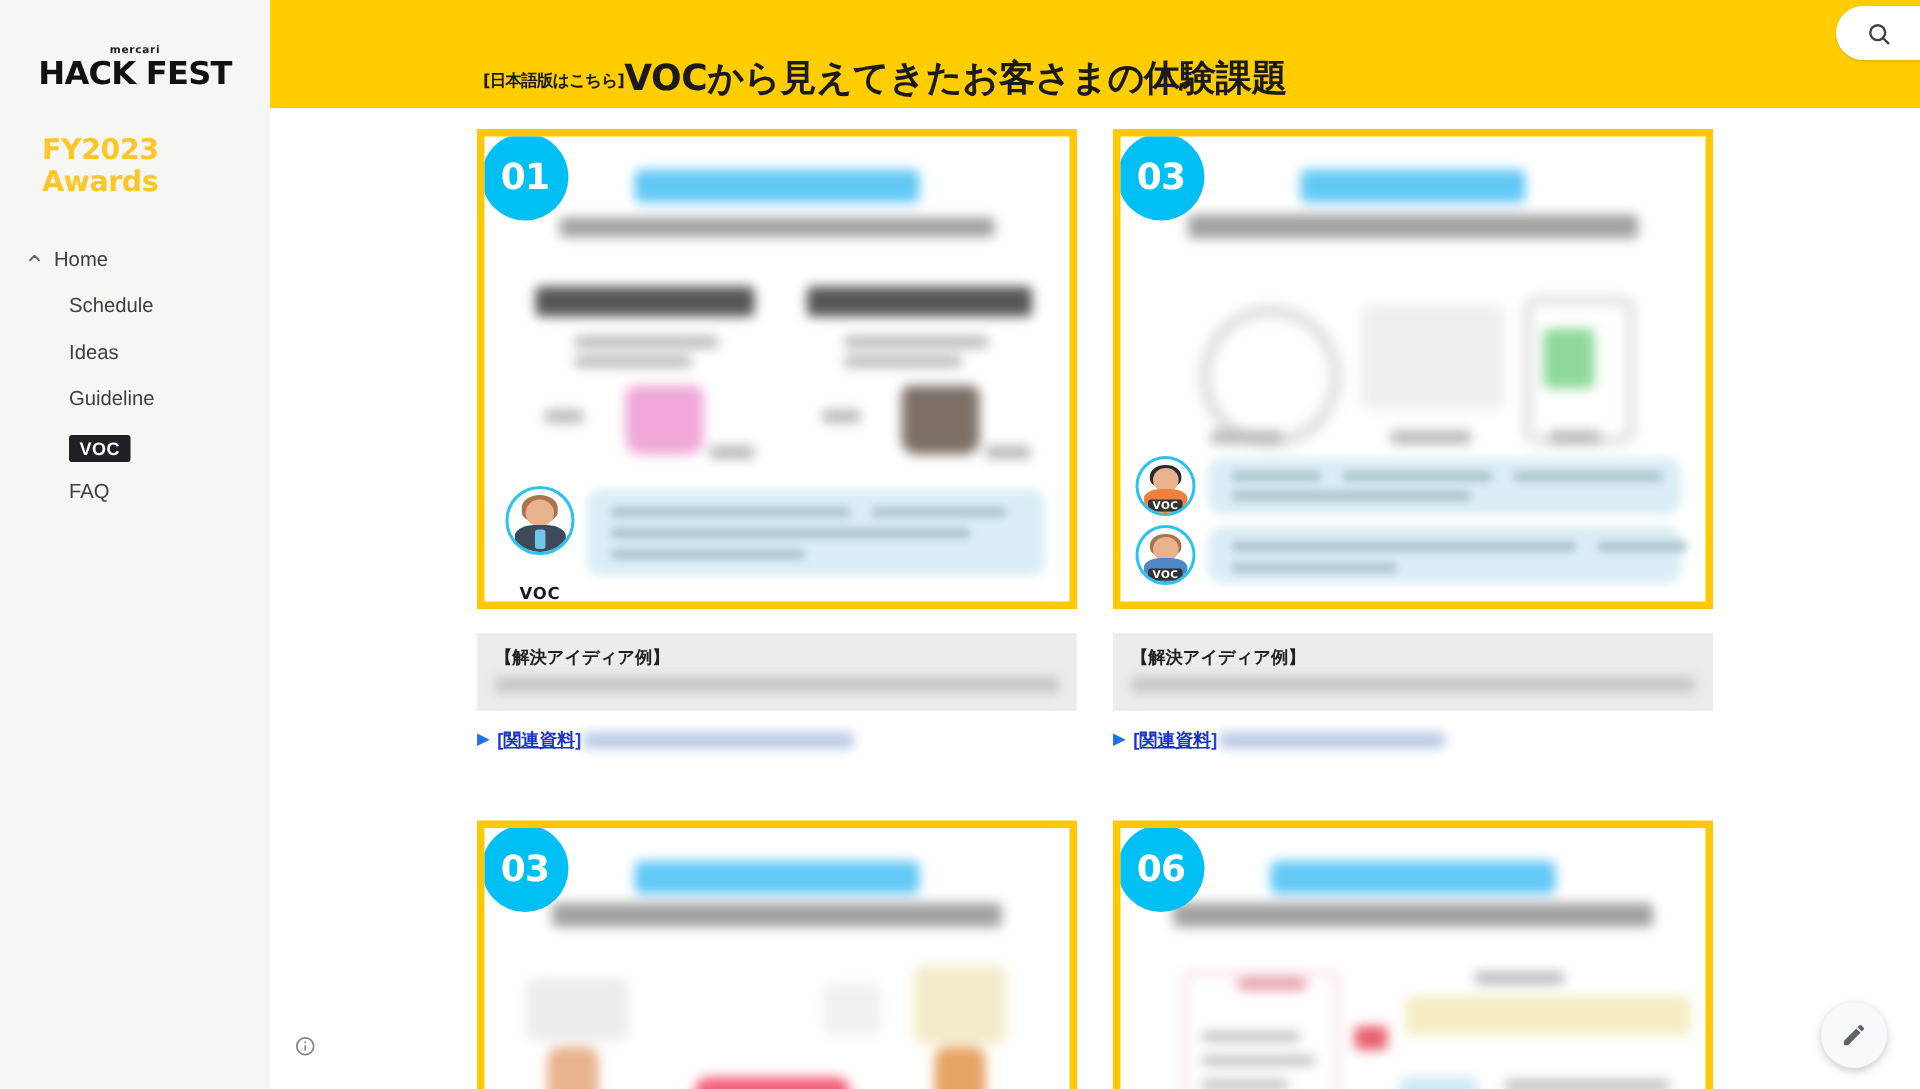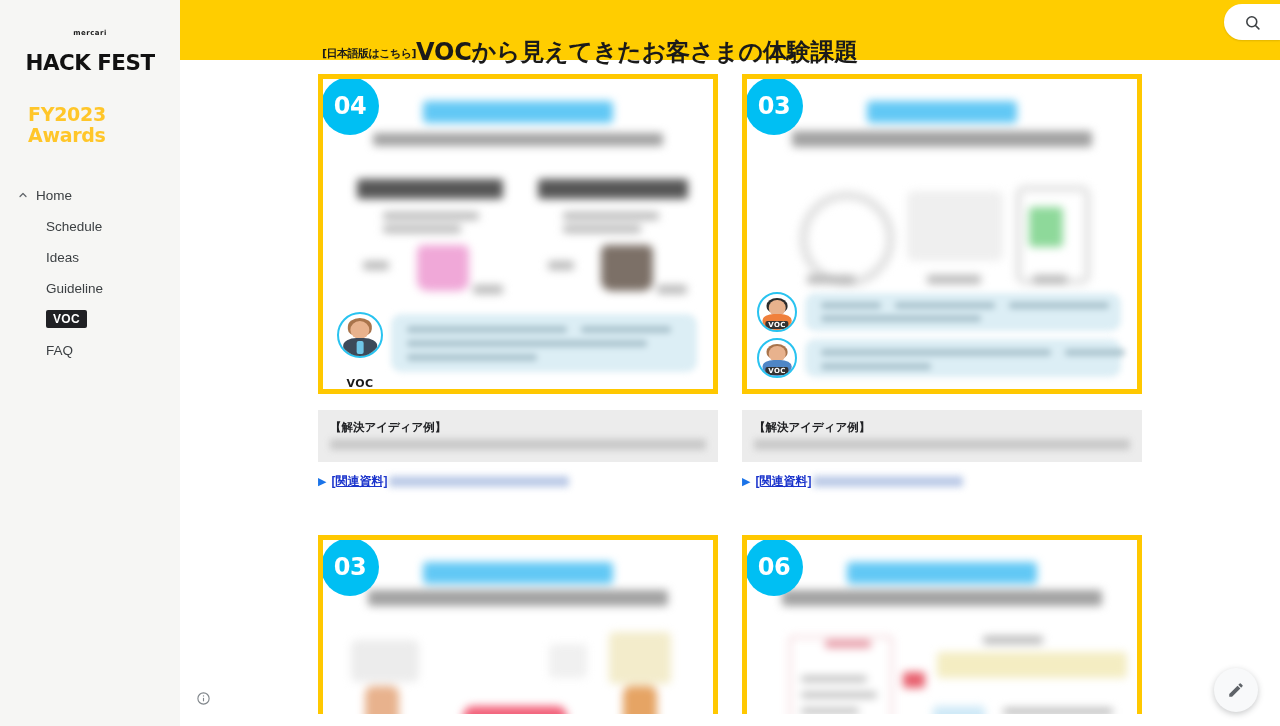--- a/index.html
+++ b/index.html
@@ -35,21 +35,21 @@
     margin-top: 30px;
     text-align: center;
     user-select: none;
   }
   .logo-sub {
     font-size: 7px;
     letter-spacing: 0.5px;
     font-weight: 700;
     color: #1b1b1b;
     line-height: 1;
-    margin-bottom: 16px;
+    margin-bottom: 2px;
     font-family: "DejaVu Sans", sans-serif;
   }
   .logo-main {
     font-size: 21px;
     font-weight: 900;
     letter-spacing: -0.5px;
     color: #111111;
     line-height: 1;
     font-family: "DejaVu Sans", sans-serif;
     transform: scaleX(1.02);
@@ -64,21 +64,21 @@
     letter-spacing: -0.3px;
     line-height: 1.1;
     font-family: "DejaVu Sans", sans-serif;
   }
 
   .nav {
     margin-top: 34px;
   }
   .nav-item {
     display: flex;
-    align-items: center;
+    align-items: flex-start;
     height: 31px;
     padding-left: 12px;
     font-size: 13.5px;
     color: #3c4043;
     cursor: pointer;
     line-height: 1;
   }
   .nav-chevron {
     width: 22px;
     flex: 0 0 22px;
@@ -114,21 +114,21 @@
   .main {
     position: relative;
     flex: 1 1 auto;
     height: 726px;
     overflow: hidden;
     background: #ffffff;
   }
 
   .page-header {
     position: relative;
-    height: 60px;
+    height: 72px;
     background: #FFCD00;
     display: flex;
     align-items: center;
     box-sizing: border-box;
   }
   .page-title {
     position: absolute;
     left: 142px;
     top: 24px;
     font-size: 24px;
@@ -489,21 +489,21 @@
             </svg>
         </span>
       </div>
     </header>
 
     <section class="content">
       <div class="grid">
 
         <div class="cell">
           <div class="card">
-            <div class="badge">04</div>
+            <div class="badge">01</div>
 
             <div class="slide">
               <div class="s-headline" style="width:190px;"></div>
               <div class="s-sub" style="width:290px; height:13px;"></div>
               <div class="s-block" style="left:34px; top:100px; width:146px; height:20px;"></div>
               <div class="s-block" style="left:215px; top:100px; width:150px; height:20px;"></div>
               <div class="s-line" style="left:60px; top:133px; width:96px; height:8px;"></div>
               <div class="s-line" style="left:60px; top:146px; width:78px; height:8px;"></div>
               <div class="s-line" style="left:240px; top:133px; width:96px; height:8px;"></div>
               <div class="s-line" style="left:240px; top:146px; width:78px; height:8px;"></div>

